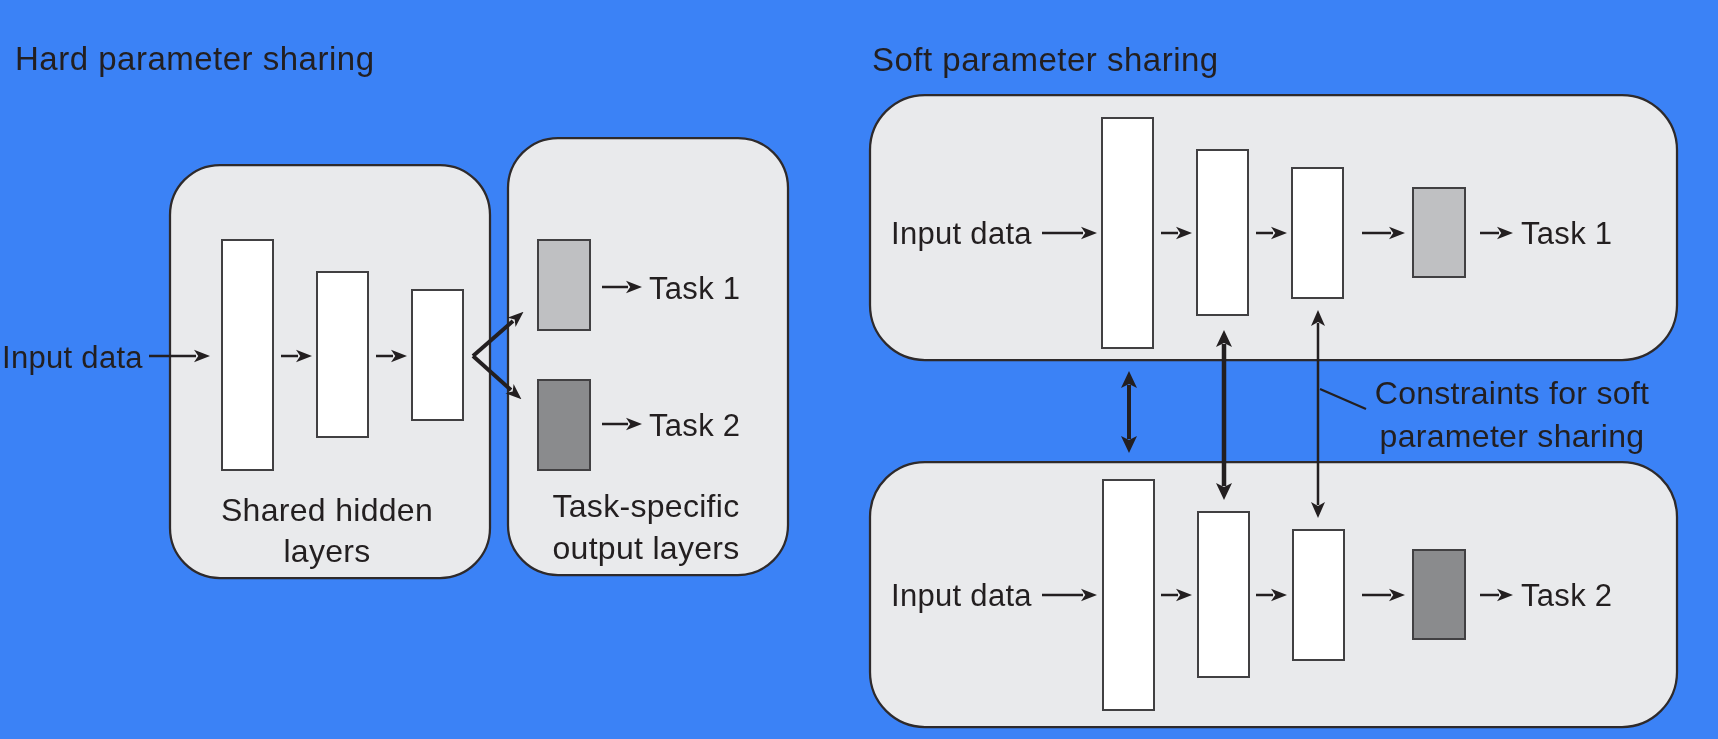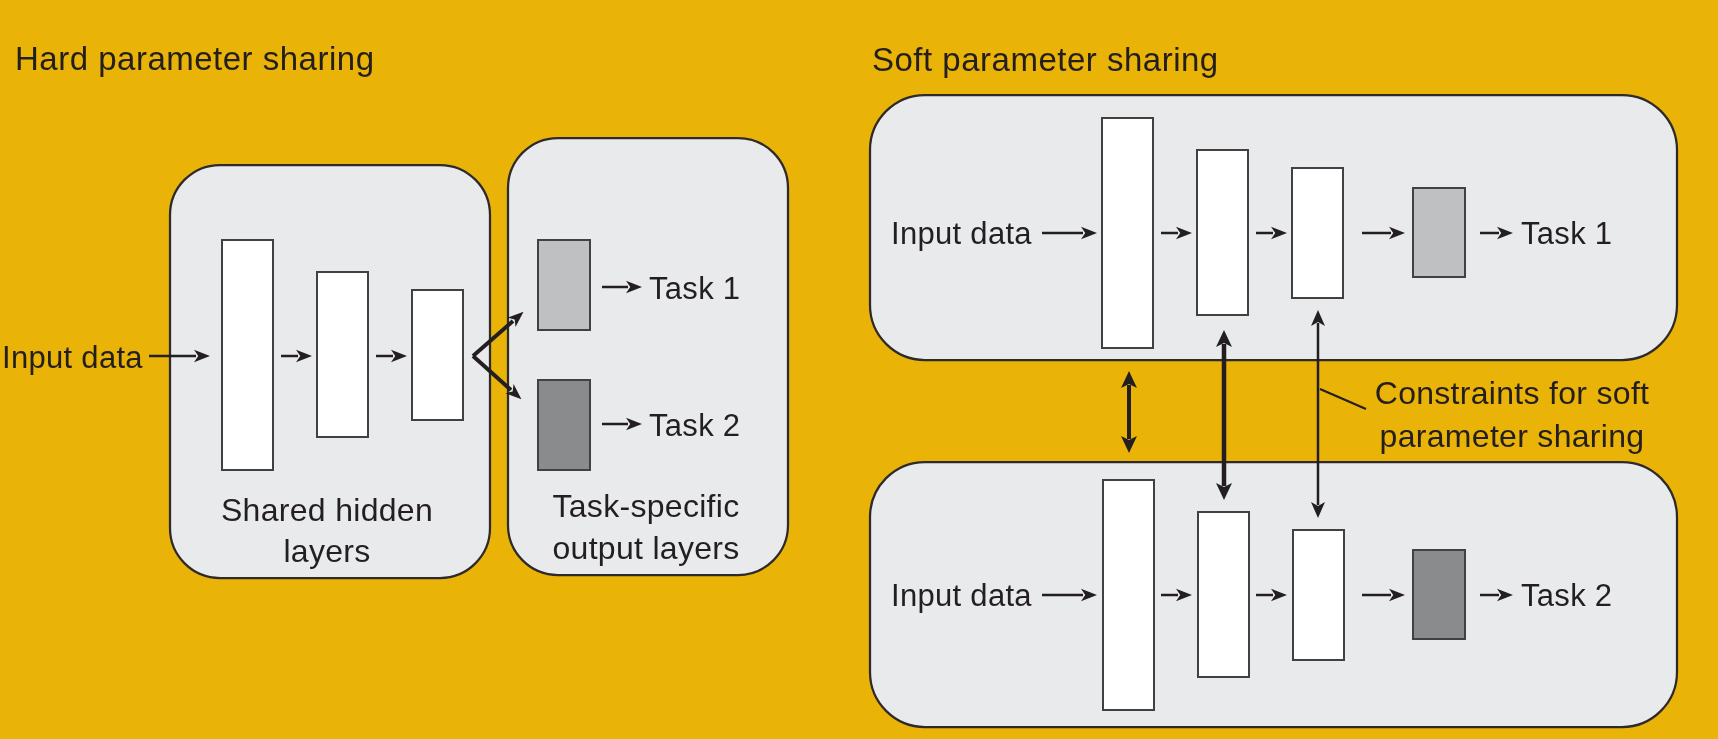--- a/index.html
+++ b/index.html
@@ -1,16 +1,16 @@
 <!DOCTYPE html>
 <html><head>
 <meta charset="utf-8">
 <style>
   html, body { margin: 0; padding: 0; background: #ffffff; }
-  .canvas-wrap { width: 1718px; height: 739px; position: relative; background: #eab308; }
+  .canvas-wrap { width: 1718px; height: 739px; position: relative; background: #3b82f6; }
   svg { display: block; }
   text {
     font-family: "Liberation Sans", "DejaVu Sans", sans-serif;
     fill: #231f20;
   }
   .title-text   { font-size: 33px; letter-spacing: 0.5px; }
   .label-text   { font-size: 31px; letter-spacing: 0.3px; }
   .caption-text { font-size: 32px; letter-spacing: 0.3px; text-anchor: middle; }
   .panel  { stroke: #2e2a2b; stroke-width: 2.25; }
   .layer  { stroke: #414042; stroke-width: 2; }

